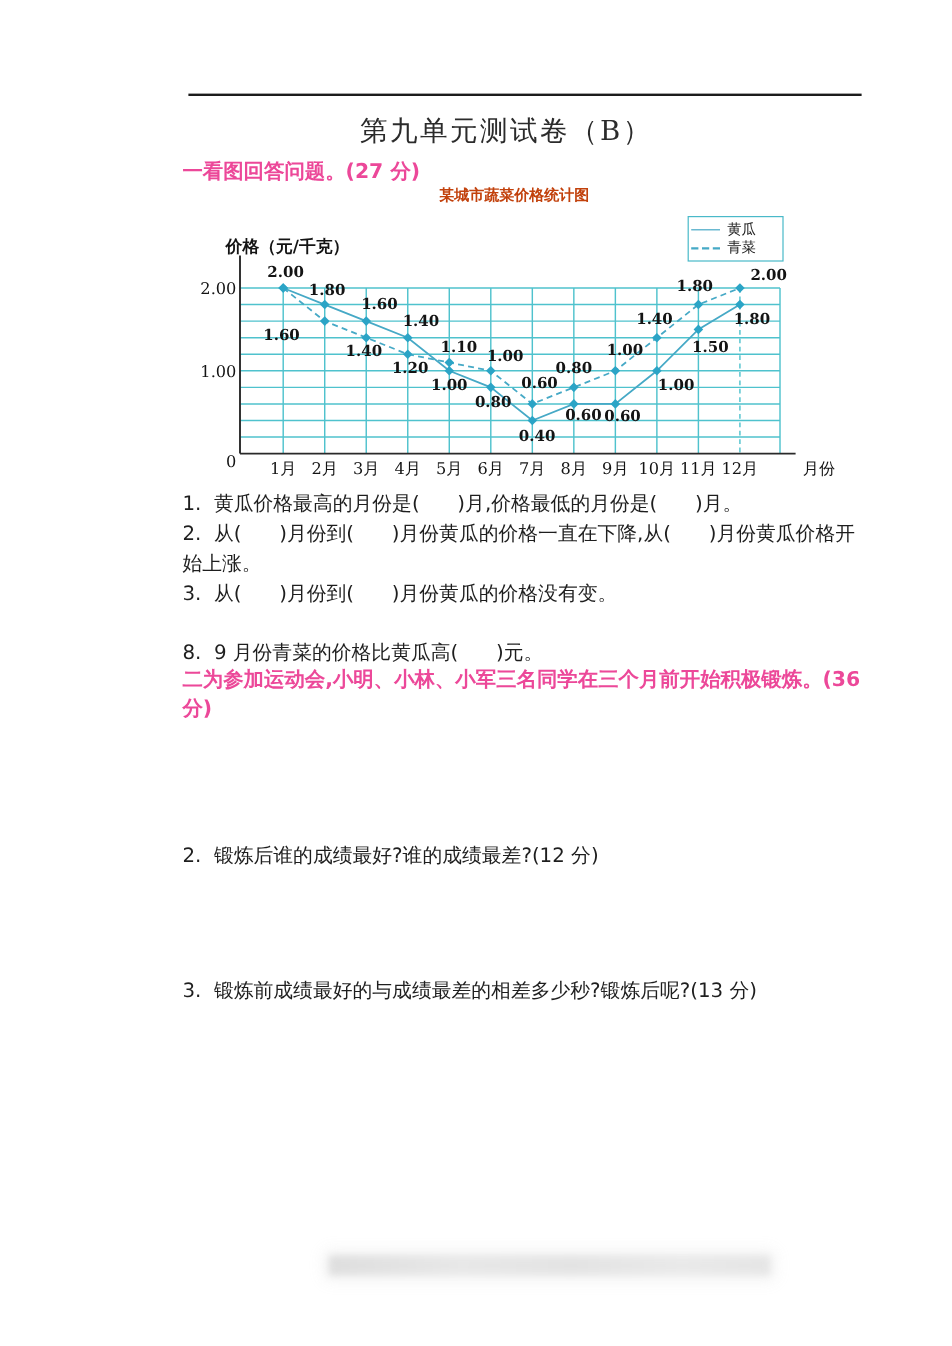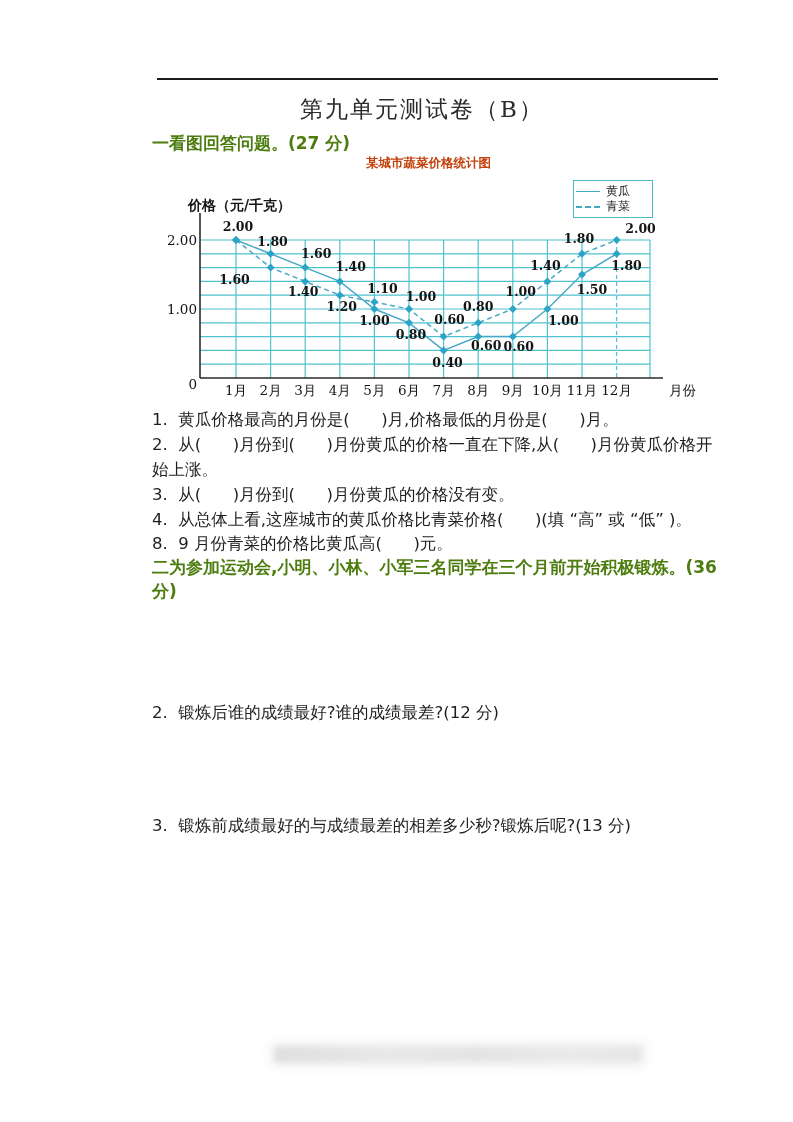--- a/index.html
+++ b/index.html
@@ -8,21 +8,21 @@
     font-family:"DejaVu Sans","Liberation Sans",sans-serif;color:#1e1e1e;margin-left:36px;
   }
   .top-rule{position:absolute;left:121px;top:78px;width:561px;height:2px;background:#1c1c1c;}
   .doc-title{
     position:absolute;left:264px;top:94px;margin:0;
     font-family:"DejaVu Serif","Liberation Serif",serif;
     font-size:23px;font-weight:400;letter-spacing:2px;color:#2b2b2b;white-space:nowrap;
   }
   .sec-header{
     position:absolute;left:116px;width:575px;
-    font-size:17px;font-weight:700;color:#4d7c0f;white-space:pre-wrap;line-height:24px;
+    font-size:17px;font-weight:700;color:#ec4899;white-space:pre-wrap;line-height:24px;
   }
   .sec1{top:131px;}
   .sec2{top:555px;}
   .chart-title{
     position:absolute;left:330px;top:155px;
     font-size:12.5px;font-weight:700;color:#c2410c;white-space:nowrap;
   }
   .legend{
     position:absolute;left:537px;top:180px;width:80px;height:38px;
     border:1.5px solid #49b9c9;background:#ffffff;box-sizing:border-box;
@@ -160,21 +160,20 @@
       <text x="431" y="203" text-anchor="middle" font-size="13.5" fill="#141414" font-family="&quot;DejaVu Serif&quot;,&quot;Liberation Serif&quot;,serif">11月</text>
       <text x="465.6" y="203" text-anchor="middle" font-size="13.5" fill="#141414" font-family="&quot;DejaVu Serif&quot;,&quot;Liberation Serif&quot;,serif">12月</text>
       <text x="37" y="18" font-size="14" font-weight="bold" fill="#141414" font-family="&quot;DejaVu Serif&quot;,&quot;Liberation Serif&quot;,serif">价格（元/千克）</text>
       <text x="518" y="203" font-size="13.5" fill="#141414" font-family="&quot;DejaVu Serif&quot;,&quot;Liberation Serif&quot;,serif">月份</text>
     </svg>
 
   <div class="q" style="top:407px">1.  黄瓜价格最高的月份是(      )月,价格最低的月份是(      )月。</div>
   <div class="q" style="top:432px">2.  从(      )月份到(      )月份黄瓜的价格一直在下降,从(      )月份黄瓜价格开
 始上涨。</div>
   <div class="q" style="top:482px">3.  从(      )月份到(      )月份黄瓜的价格没有变。</div>
-  <div class="q" style="top:507px">4.  从总体上看,这座城市的黄瓜价格比青菜价格(      )(填 “高” 或 “低” )。</div>
   <div class="q" style="top:531px">8.  9 月份青菜的价格比黄瓜高(      )元。</div>
 
   <div class="sec-header sec2">二为参加运动会,小明、小林、小军三名同学在三个月前开始积极锻炼。(36 分)</div>
 
   <div class="q" style="top:700px">2.  锻炼后谁的成绩最好?谁的成绩最差?(12 分)</div>
   <div class="q" style="top:813px">3.  锻炼前成绩最好的与成绩最差的相差多少秒?锻炼后呢?(13 分)</div>
 
   <div class="watermark"></div>
 
 </div>

